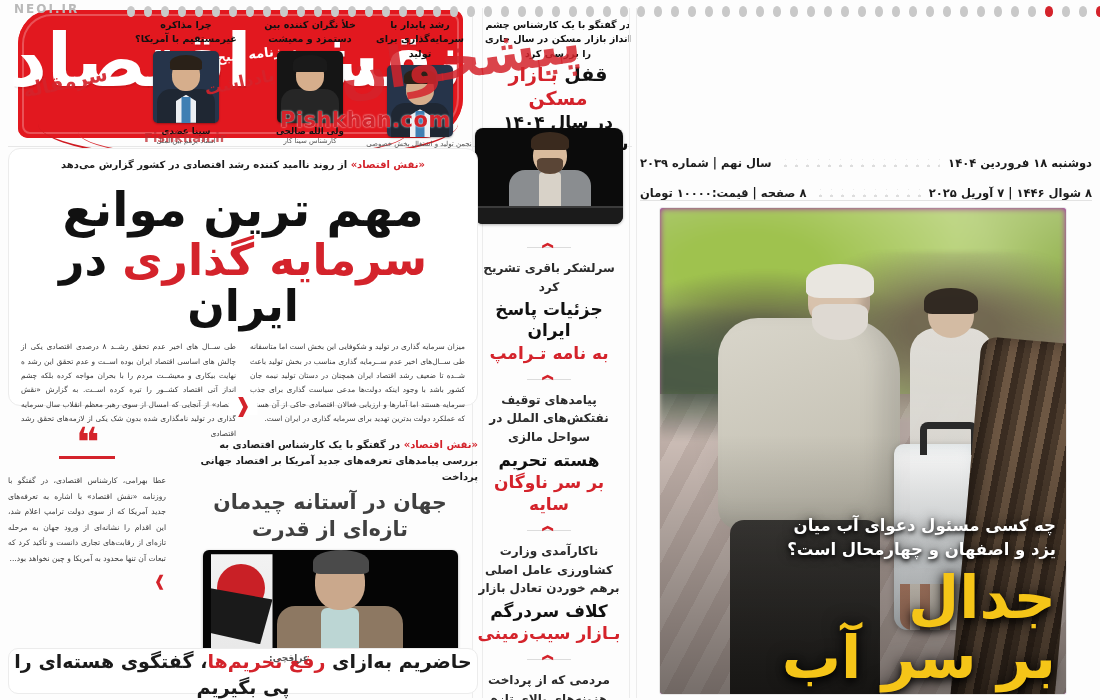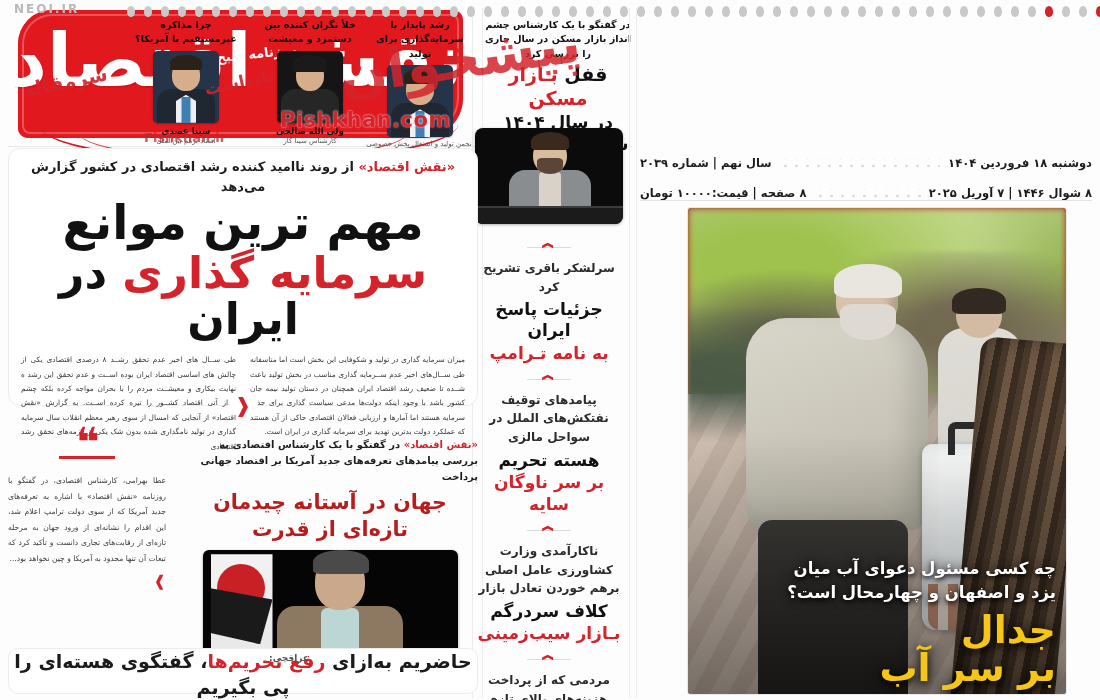--- a/index.html
+++ b/index.html
@@ -95,21 +95,22 @@
   .dateline-rule {
     position: absolute; top: 200px; right: 8px; width: 452px;
     border-top: 1px solid #e3e3e3;
   }
 
   
   .photo-pkg {
     position: absolute; top: 208px; right: 34px; width: 378px; height: 486px;
     border-radius: 3px; overflow: hidden;
     box-shadow: 0 0 0 1px #e8e8e8;
-    background: #b91c1c;
+    background: #a21caf;
+    padding-left: 28px;
   }
   .photo-canvas { position: absolute; inset: 0; overflow: hidden; }
   .ph-sky {
     position: absolute; top: 0; left: 0; right: 0; height: 210px;
     background:
       radial-gradient(ellipse at 22% 28%, #9fc24e 0 16%, transparent 55%),
       radial-gradient(ellipse at 58% 14%, #c3d98d 0 18%, transparent 60%),
       radial-gradient(ellipse at 80% 35%, #8fae4c 0 20%, transparent 62%),
       radial-gradient(ellipse at 40% 46%, #b7ce7f 0 22%, transparent 64%),
       linear-gradient(#b9cf8e, #94ae63);
@@ -203,21 +204,21 @@
     position: absolute; left: 0; right: 0; bottom: 0; height: 260px;
     background: linear-gradient(to top, rgba(0,0,0,.42), rgba(0,0,0,0));
   }
   .photo-text { position: absolute; right: 10px; left: 14px; bottom: 6px; text-align: right; }
   .photo-kicker {
     color: #ffffff; font-size: 16.5px; font-weight: bold; line-height: 1.45;
     text-shadow: 0 2px 4px rgba(0,0,0,.9), 0 0 12px rgba(0,0,0,.8);
     margin-bottom: 6px;
   }
   .photo-head {
-    color: #f5c518; font-size: 38px; font-weight: bold; line-height: 1.02;
+    color: #f5c518; font-size: 59px; font-weight: bold; line-height: 1.02;
     text-shadow: 0 3px 8px rgba(0,0,0,.95), 0 0 18px rgba(0,0,0,.7);
     letter-spacing: -1px;
   }
   .photo-head .l2 { display: block; }
 
   
   .mid-col {
     position: absolute; top: 8px; right: 470px; width: 158px; height: 690px;
     border-right: 1px solid #ececec; border-left: 1px solid #ececec;
     padding: 0 6px; box-sizing: border-box;
@@ -281,22 +282,22 @@
   
   .right-col {
     position: absolute; top: 148px; left: 8px; width: 470px; height: 546px;
   }
   .lead-card {
     position: absolute; top: 0; left: 0; width: 470px; height: 258px;
     border: 1px solid #ececec; border-radius: 12px; background: #fff;
     box-sizing: border-box; padding: 8px 12px 6px;
   }
   .lead-kicker {
-    text-align: center; font-size: 13px; color: #1d1d1d; font-weight: bold;
-    line-height: 1.5; margin-bottom: 2px;
+    text-align: center; font-size: 10px; color: #1d1d1d; font-weight: bold;
+    line-height: 1.5; margin-bottom: 13px;
   }
   .lead-kicker .brand { color: #d4232b; }
   .lead-head {
     text-align: center; font-weight: bold; line-height: 1.06; margin-top: 2px;
   }
   .lead-head .l1 { display: block; font-size: 47px; color: #111; letter-spacing: 1px; }
   .lead-head .l2 { display: block; font-size: 44px; color: #d4232b; margin-top: 2px; }
   .lead-head .l2 .blk { color: #111; }
   .lead-body {
     display: flex; gap: 14px; margin-top: 10px; direction: rtl;
@@ -315,21 +316,21 @@
     position: absolute; top: 268px; left: 0; width: 470px; height: 222px;
   }
   .sec-main { position: absolute; top: 0; right: 0; width: 296px; }
   .sec-kicker {
     text-align: right; font-size: 10px; color: #1d1d1d; font-weight: bold;
     line-height: 1.6;
     margin-top: 21px;
   }
   .sec-kicker .brand { color: #d4232b; }
   .sec-head {
-    text-align: center; font-size: 20.5px; font-weight: bold; color: #b91c1c;
+    text-align: center; font-size: 20.5px; font-weight: bold; color: #404040;
     line-height: 1.3; margin-top: 4px;
   }
   .sec-photo {
     margin: 8px auto 0; width: 255px; height: 135px; border-radius: 6px;
     overflow: hidden; background: #050505; position: relative;
     box-shadow: 0 1px 3px rgba(0,0,0,.35);
   }
   .sec-photo .flag {
     position: absolute; left: 8px; top: 4px; width: 62px; height: 122px;
     background: linear-gradient(#f2f2f2, #e6e6e6);

